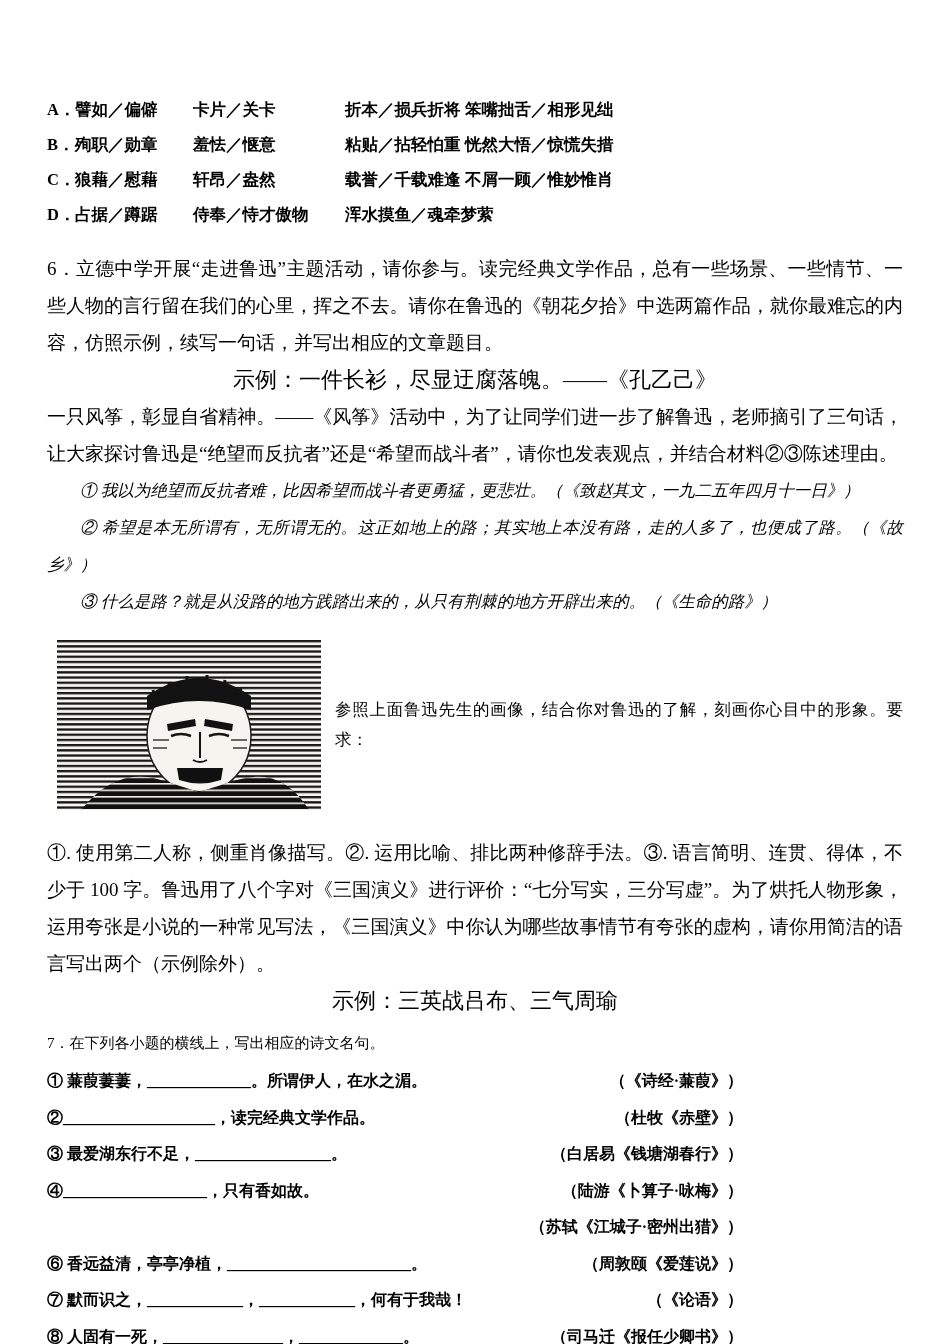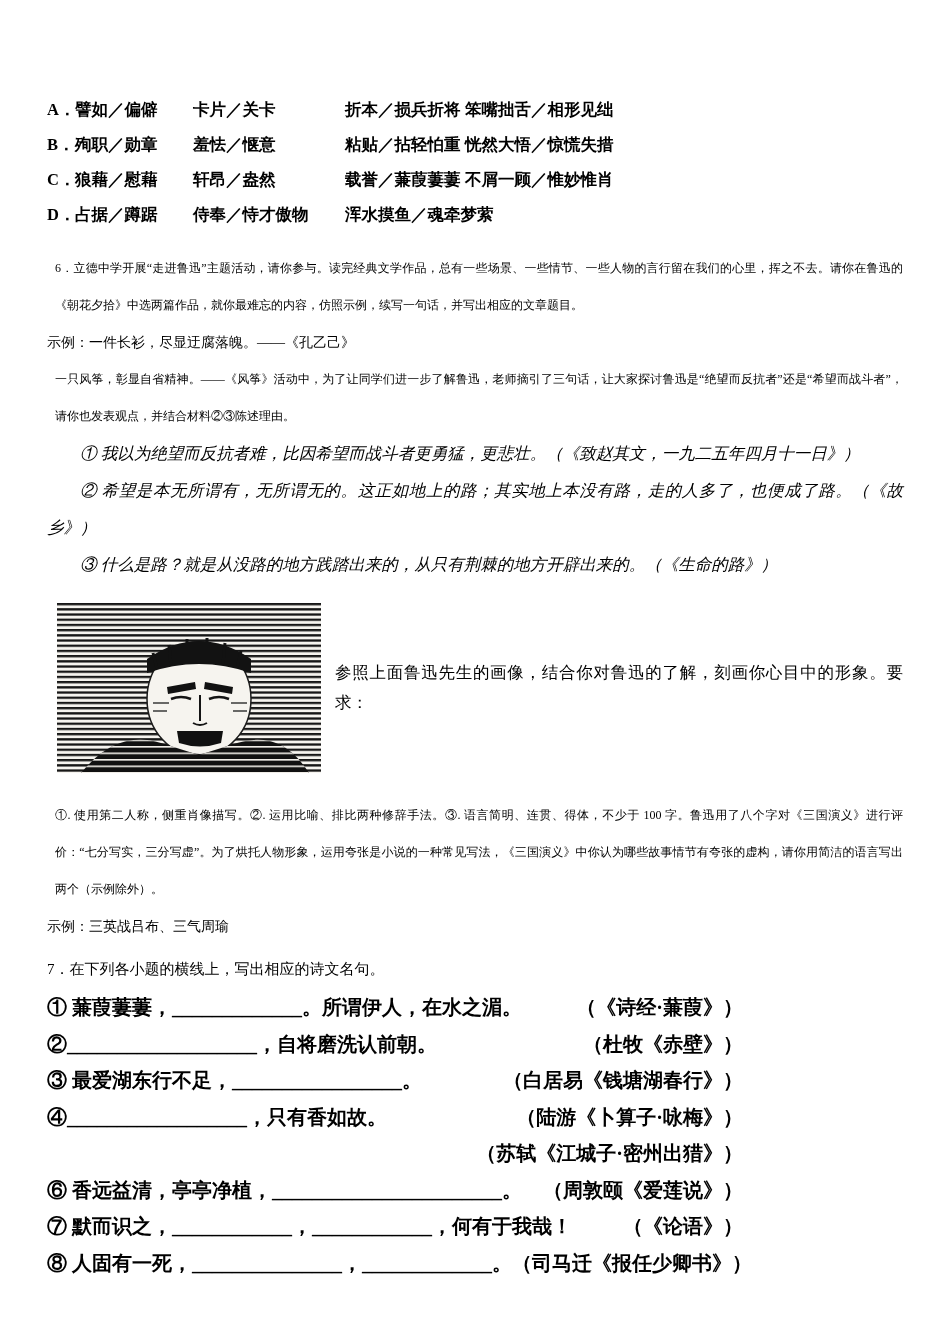--- a/index.html
+++ b/index.html
@@ -23,26 +23,25 @@
     grid-template-columns: 28px 118px 152px 120px auto;
     height: 35px;
     line-height: 35px;
     font-size: 16.5px;
     font-weight: 700;
     white-space: nowrap;
   }
 
   
   .para {
-    font-size: 12px;
+    font-size: 19px;
     line-height: 37px;
     text-align: justify;
-    margin-left: 8px;
-  }
-  .line { font-size: 14px; line-height: 37px; }
+  }
+  .line { font-size: 22px; line-height: 37px; text-align: center; }
   .material {
     font-size: 16.5px;
     line-height: 37px;
     text-indent: 2em;
     text-align: justify;
     font-style: italic;
   }
 
   
   .portrait-row {
@@ -55,21 +54,21 @@
     padding-left: 14px;
     font-size: 16.5px;
     line-height: 30px;
     text-align: justify;
   }
 
   
   .q7-heading { font-size: 15px; line-height: 40px; margin-top: 4px; }
   .q7-item {
     display: flex;
-    font-size: 20px;
+    font-size: 16px;
     line-height: 36.5px;
     white-space: nowrap;
   }
   .q7-text { font-weight: 600; }
   .q7-source {
     margin-left: auto;
     margin-right: 160px;
     font-weight: 700;
     white-space: nowrap;
   }
@@ -93,21 +92,21 @@
       <span>B．</span>
       <span>殉职／勋章</span>
       <span>羞怯／惬意</span>
       <span>粘贴／拈轻怕重</span>
       <span>恍然大悟／惊慌失措</span>
     </div>
     <div class="opt-row">
       <span>C．</span>
       <span>狼藉／慰藉</span>
       <span>轩昂／盎然</span>
-      <span>载誉／蒹葭萋萋</span>
+      <span>载誉／千载难逢</span>
       <span>不屑一顾／惟妙惟肖</span>
     </div>
     <div class="opt-row">
       <span>D．</span>
       <span>占据／蹲踞</span>
       <span>侍奉／恃才傲物</span>
       <span>浑水摸鱼／魂牵梦萦</span>
     </div>
   </section>
 
@@ -165,21 +164,21 @@
   </section>
 
   <section>
     <p class="q7-heading">7．在下列各小题的横线上，写出相应的诗文名句。</p>
     <div>
       <div class="q7-item">
         <span class="q7-text">① 蒹葭萋萋，_____________。所谓伊人，在水之湄。</span>
         <span class="q7-source">（《诗经·蒹葭》）</span>
       </div>
       <div class="q7-item">
-        <span class="q7-text">②___________________，自将磨洗认前朝。</span>
+        <span class="q7-text">②___________________，读完经典文学作品。</span>
         <span class="q7-source">（杜牧《赤壁》）</span>
       </div>
       <div class="q7-item">
         <span class="q7-text">③ 最爱湖东行不足，_________________。</span>
         <span class="q7-source">（白居易《钱塘湖春行》）</span>
       </div>
       <div class="q7-item">
         <span class="q7-text">④__________________，只有香如故。</span>
         <span class="q7-source">（陆游《卜算子·咏梅》）</span>
       </div>

